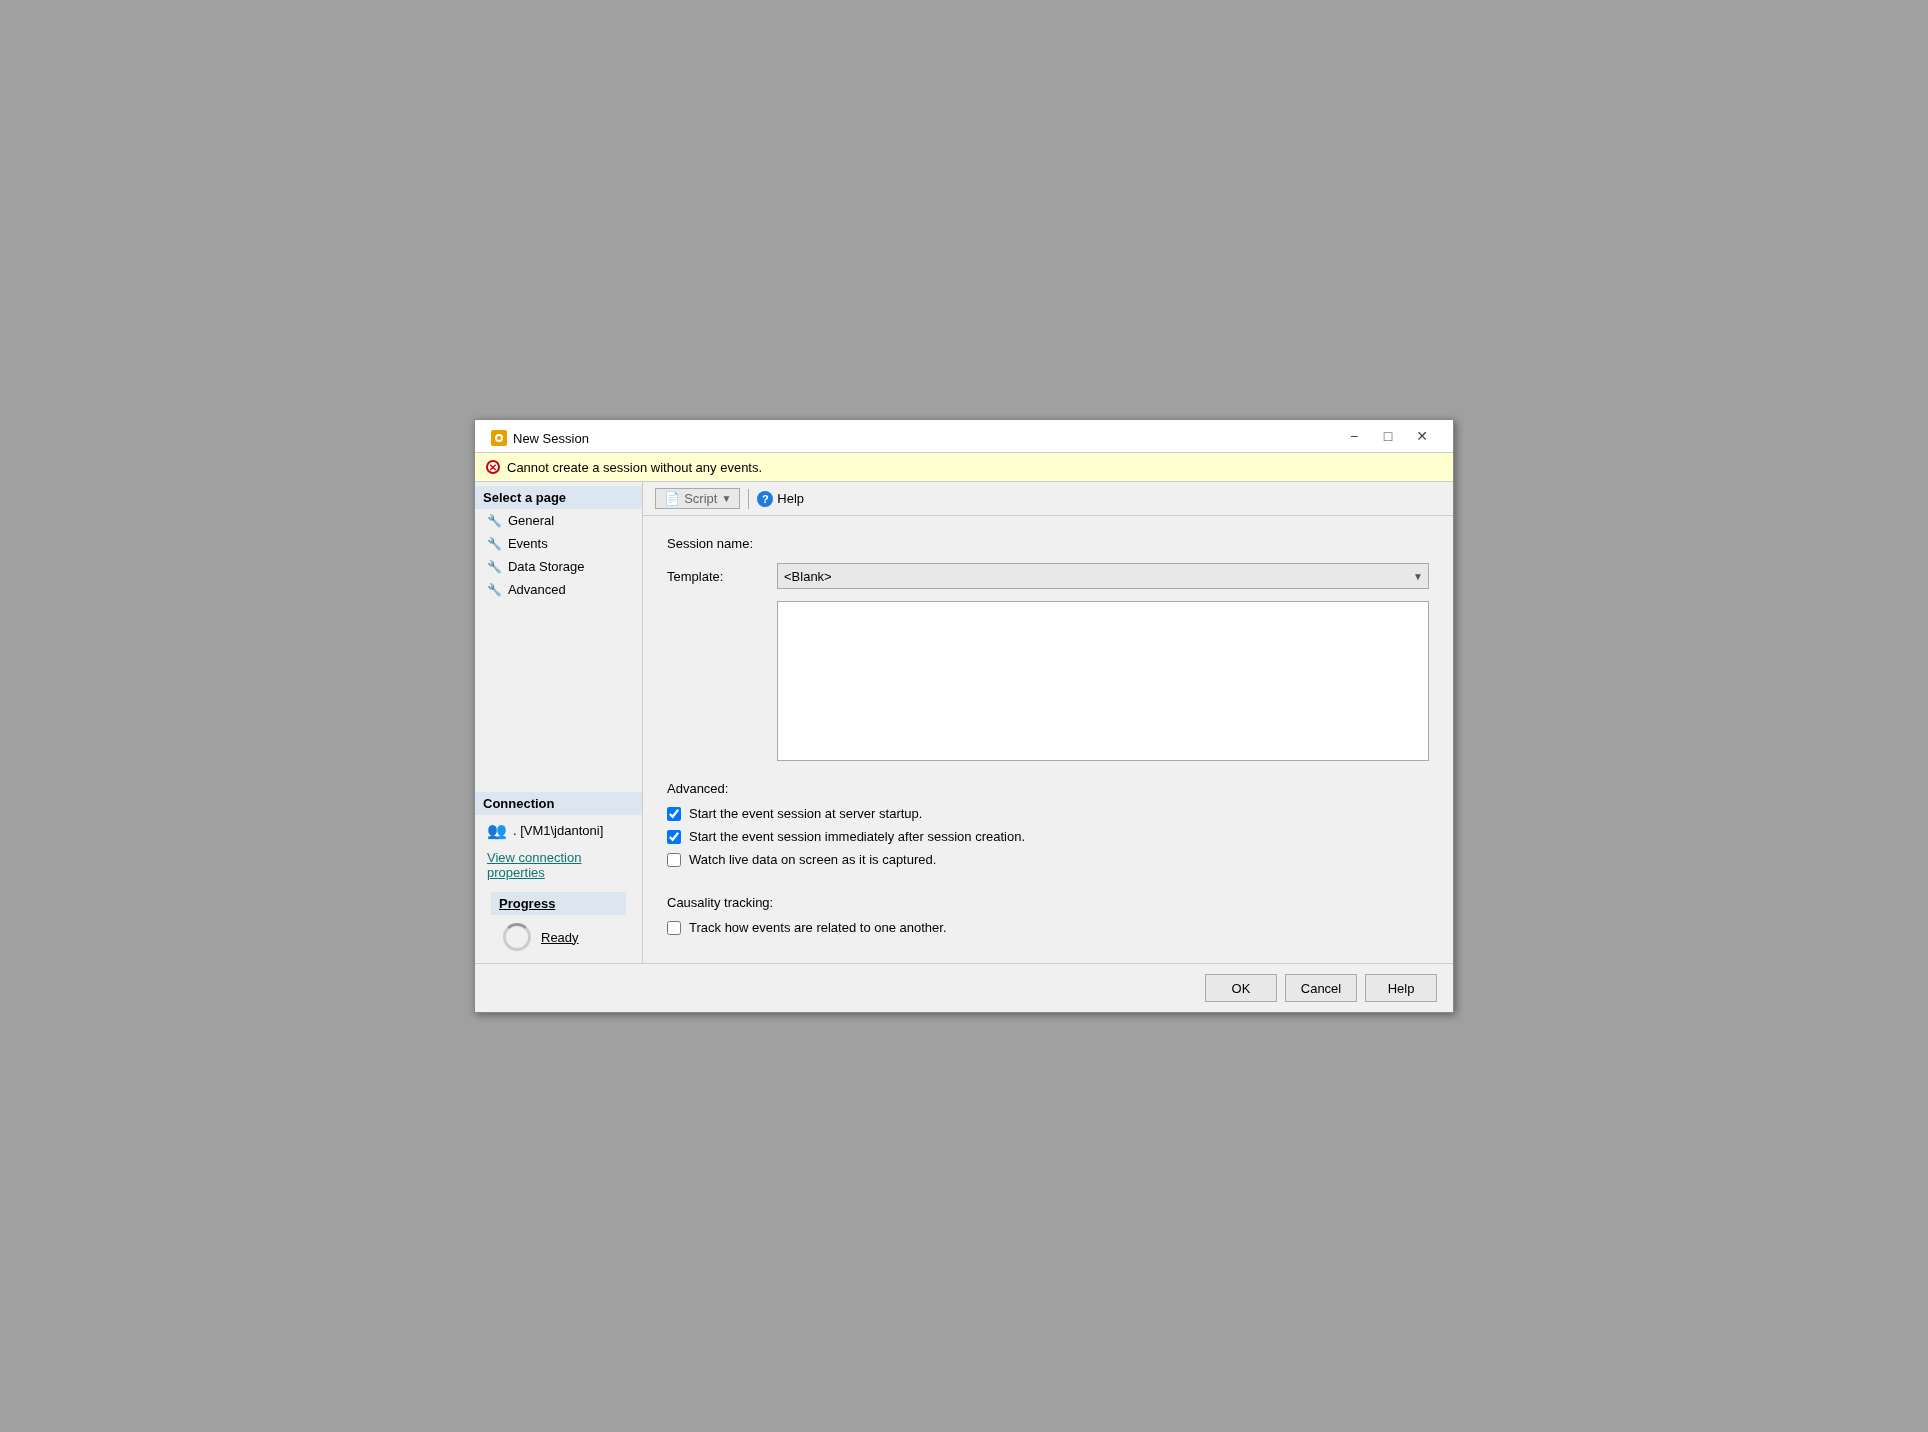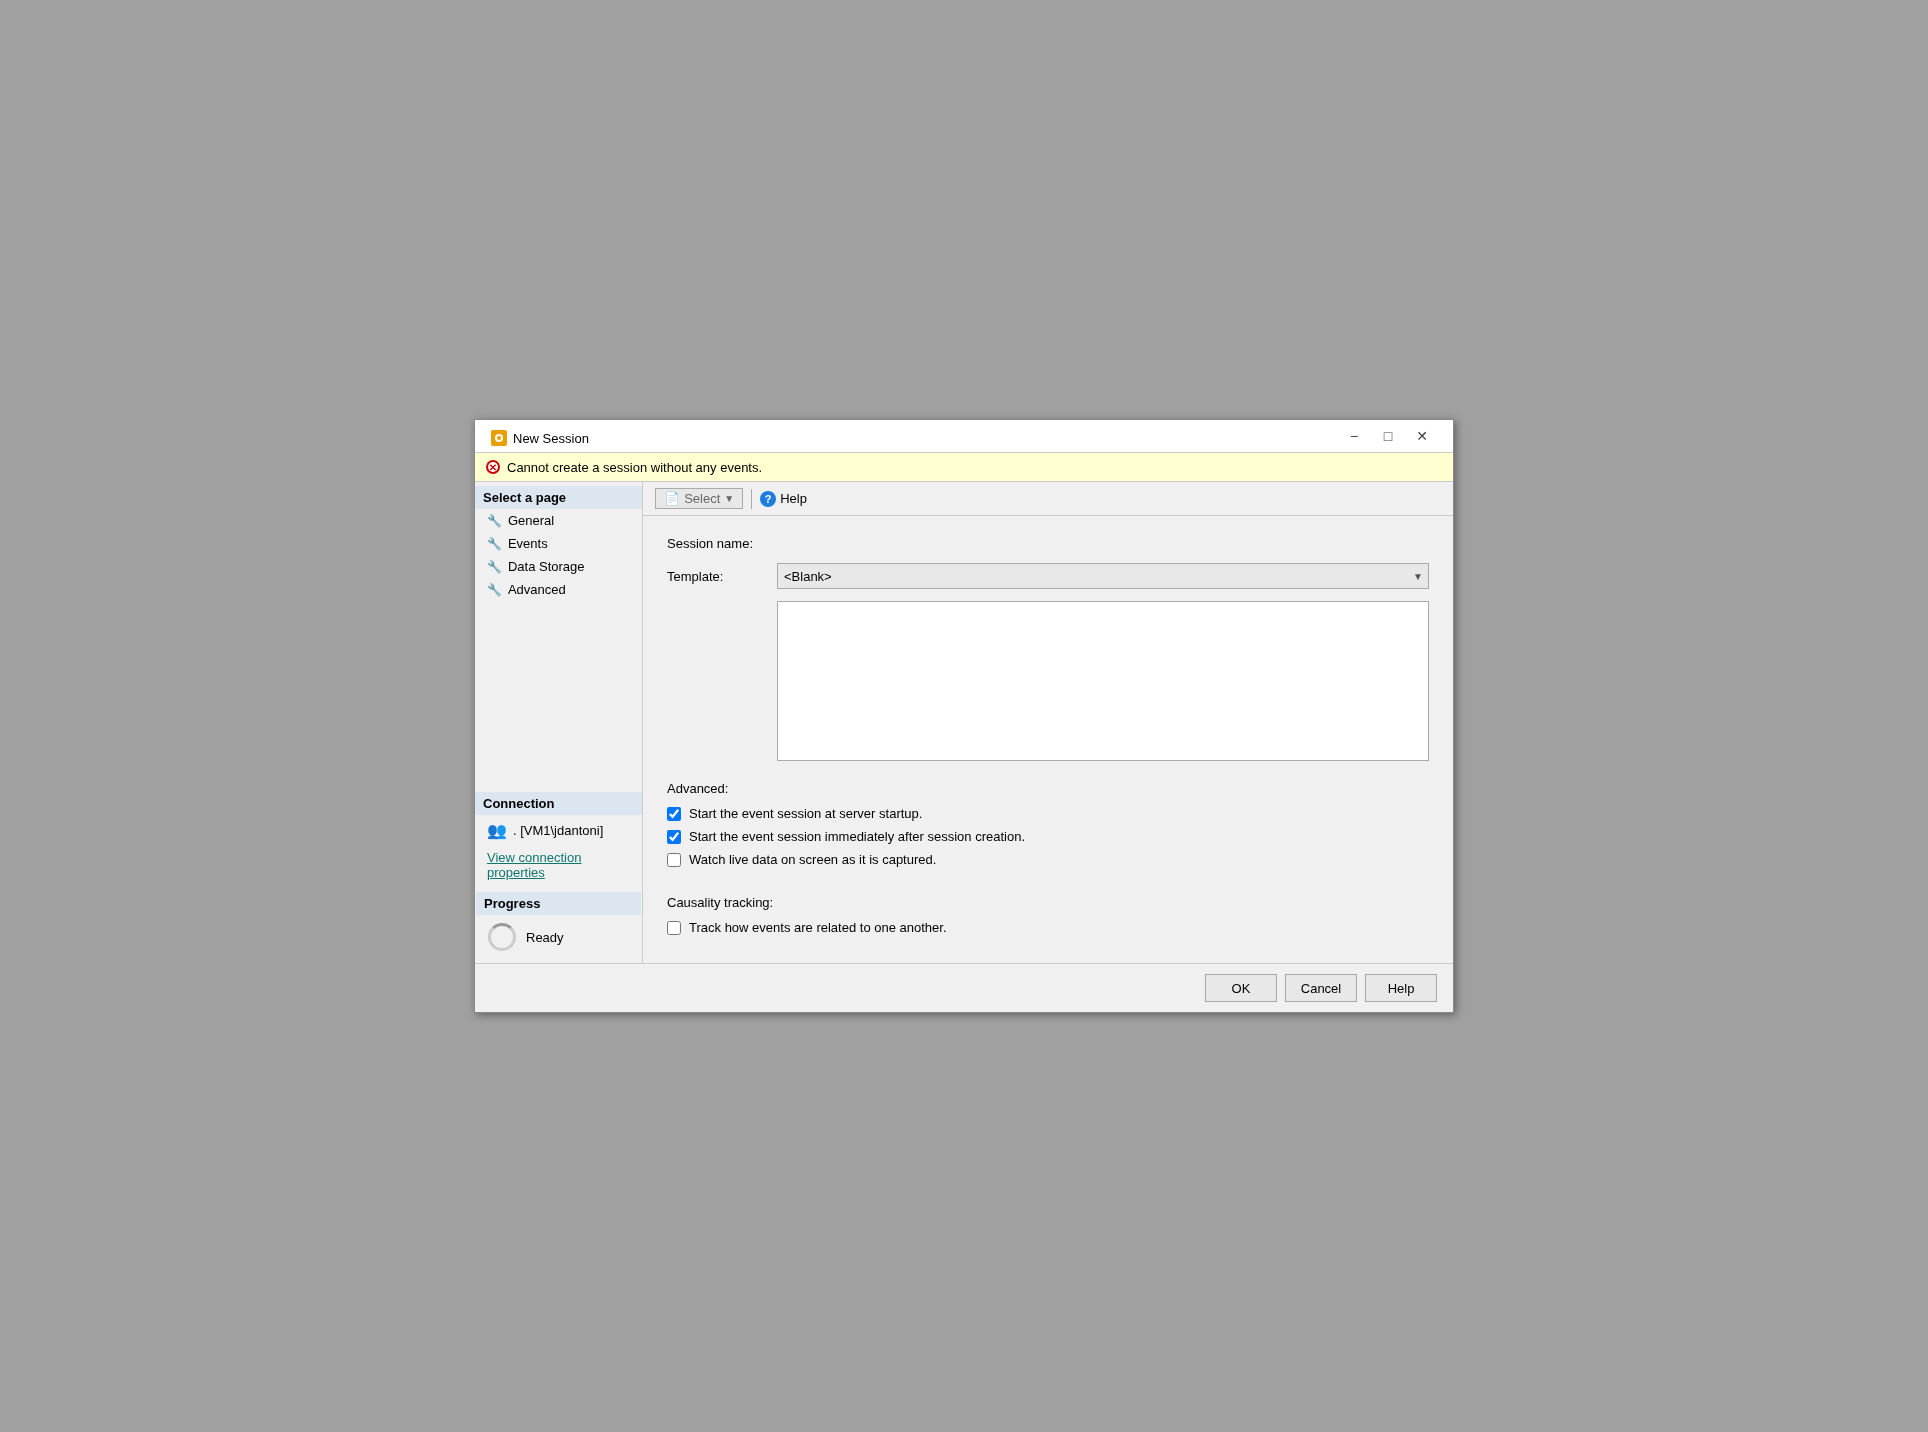--- a/index.html
+++ b/index.html
@@ -122,21 +122,21 @@
       font-size: 13px;
     }
     .view-connection-link {
       color: #0f766e;
       text-decoration: underline;
       cursor: pointer;
       padding: 4px 12px;
       font-size: 13px;
       display: block;
     }
-    .progress-section { padding: 4px 1px; }
+    .progress-section { padding: 4px 16px; text-decoration: underline; }
     .progress-item {
       display: flex;
       align-items: center;
       gap: 10px;
       padding: 8px 12px;
       font-size: 13px;
     }
     .spinner {
       width: 28px;
       height: 28px;
@@ -356,21 +356,21 @@
         </div>
       </div>
 
     </div>
 
     <div class="content">
 
       <div class="toolbar">
         <button class="toolbar-btn">
           <span>📄</span>
-          <span>Select</span>
+          <span>Script</span>
           <span style="font-size:10px;">▼</span>
         </button>
         <div class="toolbar-divider"></div>
         <div class="toolbar-help">
           <span style="width:16px;height:16px;background:#1e7be0;border-radius:50%;color:#fff;font-size:11px;display:inline-flex;align-items:center;justify-content:center;font-weight:bold;">?</span>
           <span>Help</span>
         </div>
       </div>
 
       <div class="form-area">

